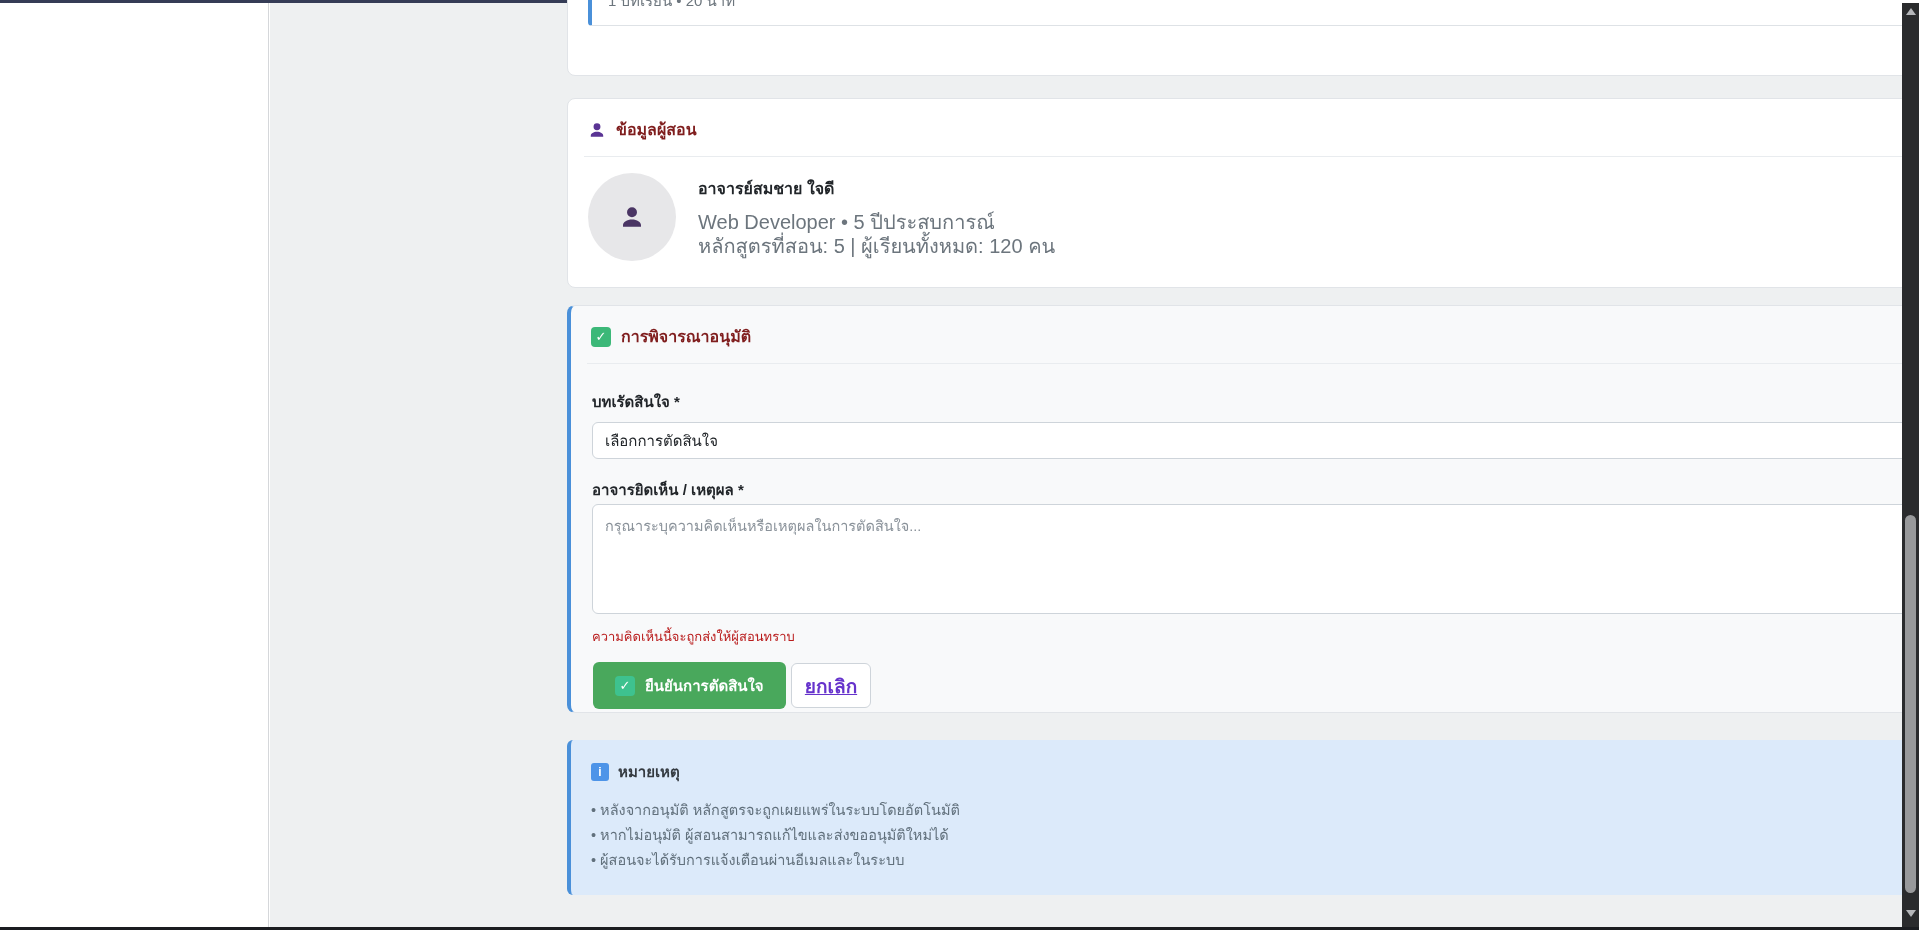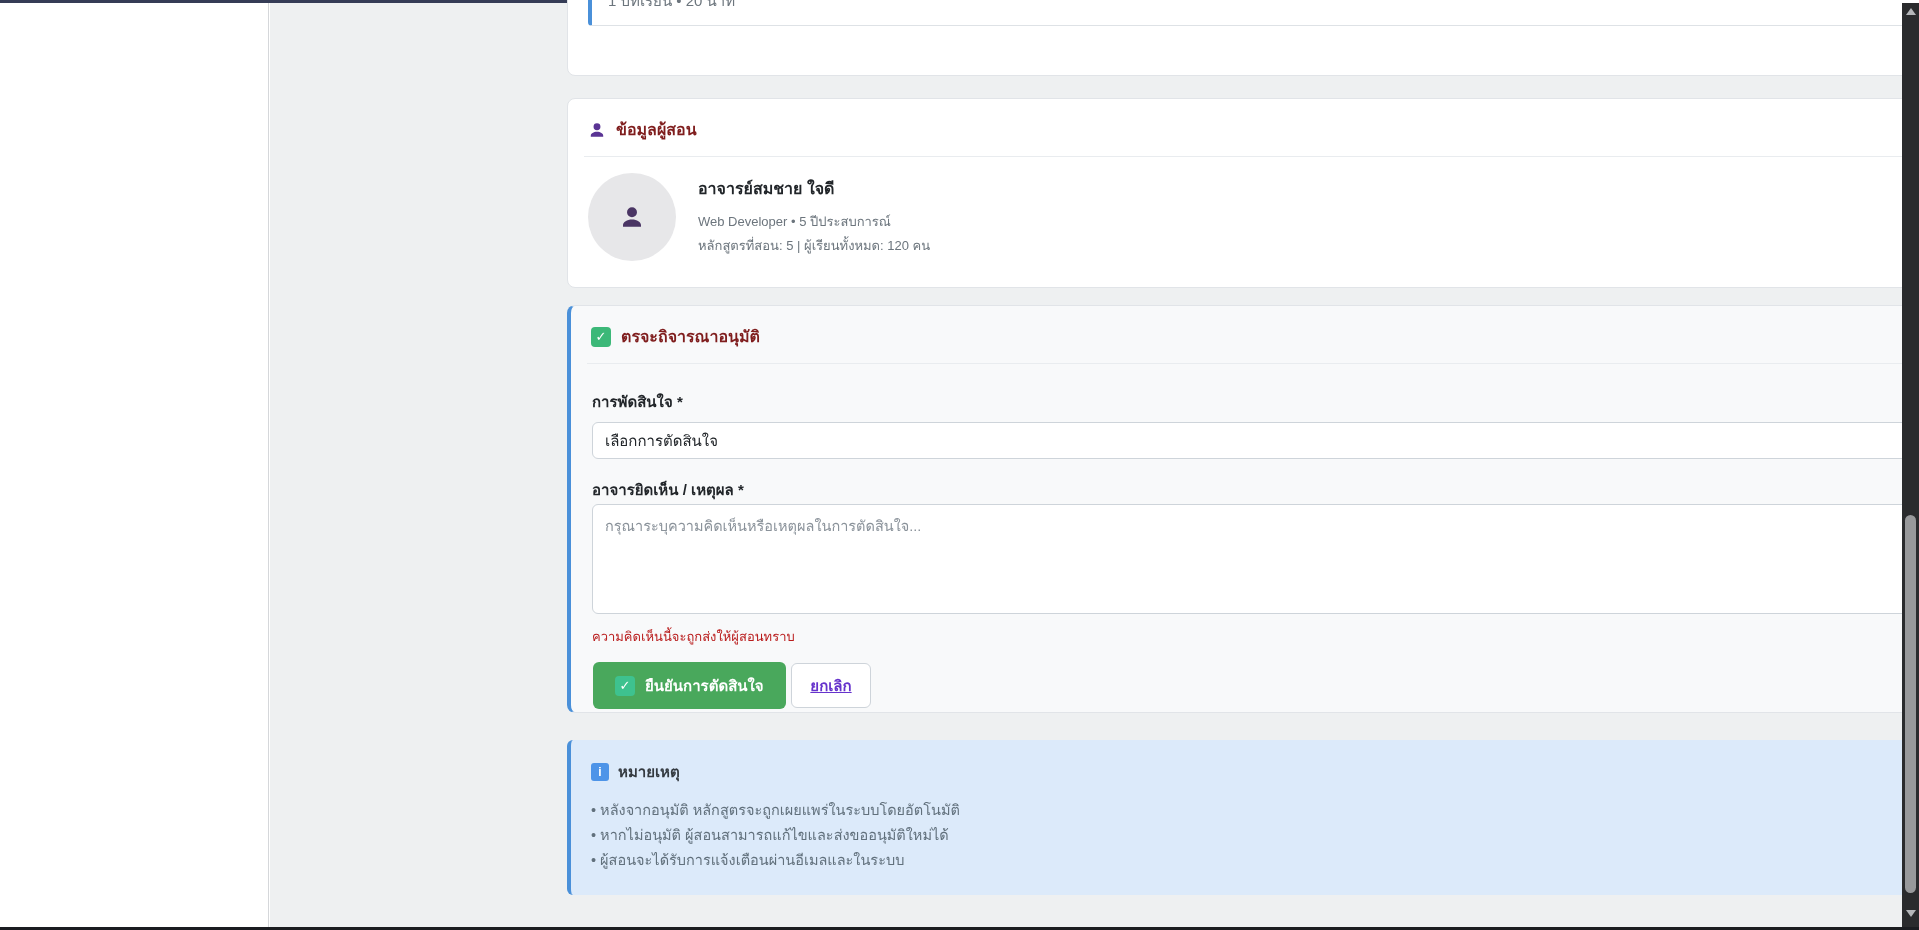--- a/index.html
+++ b/index.html
@@ -20,37 +20,37 @@
   .lessons-card{top:-20px;height:93px;border-radius:0 0 8px 8px;}
   .lesson-item{position:absolute;left:20px;right:16px;top:-10px;height:52px;background:#fff;
                border:1px solid #dee2e6;border-left:4px solid #4a90d9;border-radius:4px;box-sizing:border-box;}
   .lesson-summary{position:absolute;left:16px;bottom:12px;font-size:15px;color:#6c757d;}
 
   
   .instructor-card{top:95px;height:190px;}
   .instructor-body{display:flex;align-items:center;gap:22px;padding:16px 20px;}
   .avatar{width:88px;height:88px;border-radius:50%;background:#e7e7e9;display:flex;align-items:center;justify-content:center;flex:0 0 auto;}
   .instructor-name{font-size:16px;font-weight:700;color:#212529;margin-bottom:9px;}
-  .instructor-line{font-size:13px;color:#6c757d;line-height:24px;}
+  .instructor-line{font-size:20px;color:#6c757d;line-height:24px;}
 
   
   .approval-card{top:302px;height:408px;background:#f8f9fa;border-left:4px solid #4a90d9;}
   .form-label{position:absolute;left:21px;font-size:15px;font-weight:700;color:#212529;}
   .decision-select{position:absolute;left:21px;right:18px;top:116px;height:37px;width:calc(100% - 39px);
       -webkit-appearance:none;appearance:none;background:#fff;border:1px solid #ced4da;border-radius:6px;
       font-size:15px;color:#212529;padding:0 36px 0 12px;font-family:inherit;}
   .comment-textarea{position:absolute;left:21px;top:198px;width:calc(100% - 39px);height:110px;box-sizing:border-box;
       background:#fff;border:1px solid #ced4da;border-radius:6px;resize:both;
       font-family:inherit;font-size:14.5px;color:#212529;padding:9px 12px;}
   .comment-textarea::placeholder{color:#8a929a;opacity:1;}
   .helper-text{position:absolute;left:21px;top:320px;font-size:13px;color:#b91c1c;}
   .confirm-button{position:absolute;left:22px;top:356px;height:47px;padding:0 22px;display:flex;align-items:center;gap:10px;
       background:#49a85c;border:none;border-radius:6px;color:#fff;font-size:15px;font-weight:700;font-family:inherit;cursor:pointer;}
   .cancel-button{position:absolute;left:220px;top:357px;height:45px;width:80px;background:#fff;border:1px solid #ced4da;border-radius:6px;
-      color:#6633cc;font-size:15px;font-weight:700;text-decoration:underline;font-family:inherit;cursor:pointer;}
+      color:#6633cc;font-size:19px;font-weight:700;text-decoration:underline;font-family:inherit;cursor:pointer;}
 
   
   .icon-sq{display:inline-flex;align-items:center;justify-content:center;border-radius:4px;flex:0 0 auto;}
   .check-sq{width:20px;height:20px;background:#3cb878;color:#fff;font-size:13px;font-weight:700;}
   .check-sq-btn{width:20px;height:20px;background:#3ec28f;color:#fff;font-size:13px;font-weight:700;border-radius:4px;}
   .info-sq{width:18px;height:18px;background:#4d94e8;color:#fff;font-size:12px;font-weight:700;border-radius:3px;}
 
   
   .note-box{position:absolute;left:297px;top:737px;width:1576px;height:155px;background:#dceafa;
       border-left:4px solid #4a90d9;border-radius:6px;box-sizing:border-box;padding:20px 20px 0 20px;}
@@ -105,25 +105,25 @@
           <div class="instructor-name">อาจารย์สมชาย ใจดี</div>
           <div class="instructor-line">Web Developer • 5 ปีประสบการณ์</div>
           <div class="instructor-line">หลักสูตรที่สอน: 5 | ผู้เรียนทั้งหมด: 120 คน</div>
         </div>
       </div>
     </div>
 
     <div class="card approval-card">
       <div class="card-header">
         <span class="icon-sq check-sq">✓</span>
-        <span class="card-title">ตรจะถิจารณาอนุมัติ</span>
+        <span class="card-title">การพิจารณาอนุมัติ</span>
       </div>
       <div class="divider"></div>
 
-      <div class="form-label" style="top:84px;">การพัดสินใจ *</div>
+      <div class="form-label" style="top:84px;">บทเรัดสินใจ *</div>
       <select class="decision-select">
         <option>เลือกการตัดสินใจ</option>
       </select>
 
       <div class="form-label" style="top:172px;">อาจารยิดเห็น / เหตุผล *</div>
       <textarea class="comment-textarea" placeholder="กรุณาระบุความคิดเห็นหรือเหตุผลในการตัดสินใจ..." style=""></textarea>
 
       <div class="helper-text">ความคิดเห็นนี้จะถูกส่งให้ผู้สอนทราบ</div>
 
       <button class="confirm-button">

